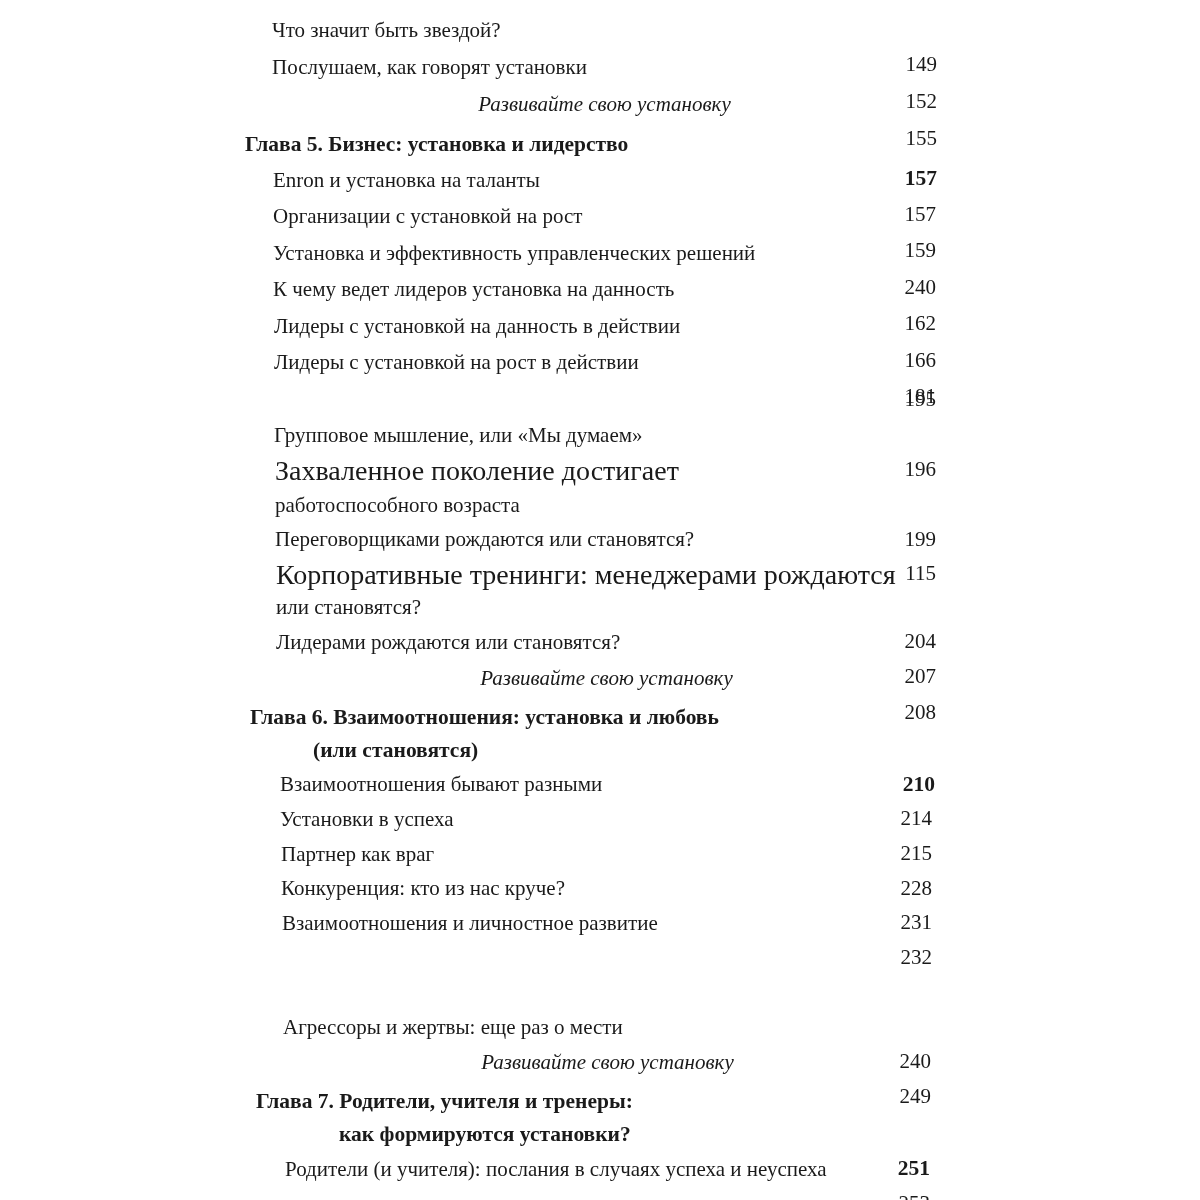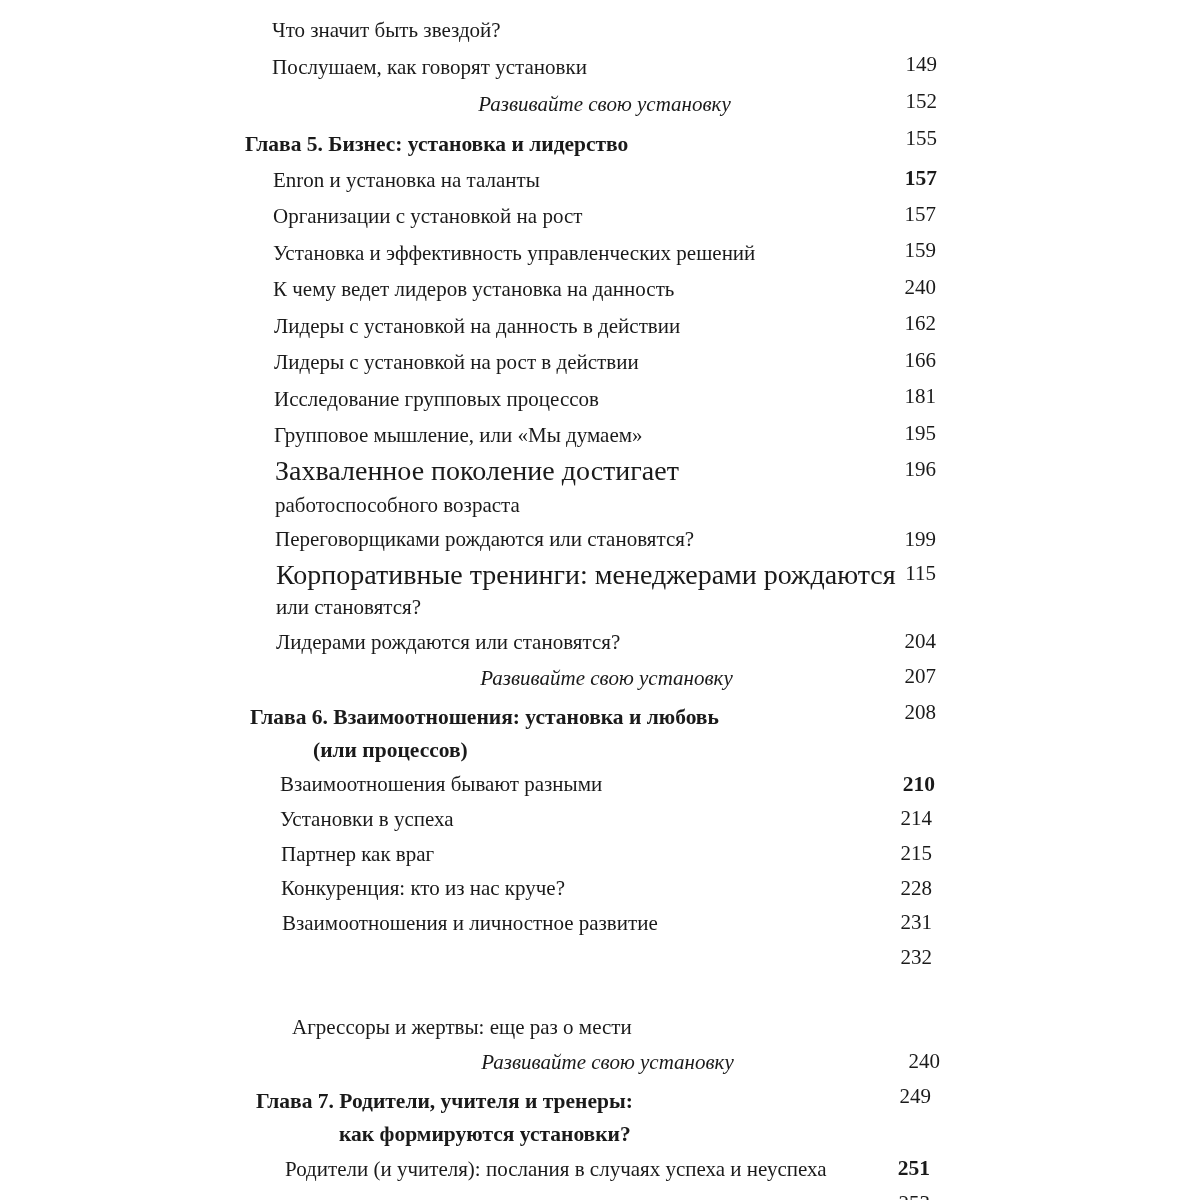--- a/index.html
+++ b/index.html
@@ -65,21 +65,20 @@
     <span class="title">Лидеры с установкой на данность в действии</span>
       <span class="dots"></span>
       <span class="page">166</span>
   </div>
   <div class="row" style="left:274px;top:345px;width:662px">
     <span class="title">Лидеры с установкой на рост в действии</span>
       <span class="dots"></span>
       <span class="page">181</span>
   </div>
   <div class="row" style="left:274px;top:382px;width:662px">
-    <span class="title">Исследование групповых процессов</span>
       <span class="dots"></span>
       <span class="page">195</span>
   </div>
   <div class="row" style="left:274px;top:418px;width:662px">
     <span class="title">Групповое мышление, или «Мы думаем»</span>
       <span class="dots"></span>
       <span class="page">196</span>
   </div>
   <div class="line-only" style="left:275px;top:454px">Захваленное поколение достигает</div>
   <div class="row" style="left:275px;top:488px;width:661px">
@@ -103,21 +102,21 @@
       <span class="dots"></span>
       <span class="page">207</span>
   </div>
   <div class="row it" style="left:277px;top:661px;width:659px">
     <span class="title">Развивайте свою установку</span>
       <span class="dots"></span>
       <span class="page">208</span>
   </div>
   <div class="line-only ch" style="left:250px;top:700px">Глава 6. Взаимоотношения: установка и любовь</div>
   <div class="row ch" style="left:313px;top:733px;width:622px">
-    <span class="title">(или процессов)</span>
+    <span class="title">(или становятся)</span>
       <span class="dots"></span>
       <span class="page">210</span>
   </div>
   <div class="row" style="left:280px;top:767px;width:652px">
     <span class="title">Взаимоотношения бывают разными</span>
       <span class="dots"></span>
       <span class="page">214</span>
   </div>
   <div class="row" style="left:280px;top:802px;width:652px">
     <span class="title">Установки в успеха</span>
@@ -132,21 +131,21 @@
   <div class="row" style="left:281px;top:871px;width:651px">
     <span class="title">Конкуренция: кто из нас круче?</span>
       <span class="dots"></span>
       <span class="page">231</span>
   </div>
   <div class="row" style="left:282px;top:906px;width:650px">
     <span class="title">Взаимоотношения и личностное развитие</span>
       <span class="dots"></span>
       <span class="page">232</span>
   </div>
-  <div class="row" style="left:292px;top:1010px;width:648px">
+  <div class="row" style="left:283px;top:1010px;width:648px">
     <span class="title">Агрессоры и жертвы: еще раз о мести</span>
       <span class="dots"></span>
       <span class="page">240</span>
   </div>
   <div class="row it" style="left:284px;top:1045px;width:647px">
     <span class="title">Развивайте свою установку</span>
       <span class="dots"></span>
       <span class="page">249</span>
   </div>
   <div class="line-only ch" style="left:256px;top:1084px">Глава 7. Родители, учителя и тренеры:</div>

